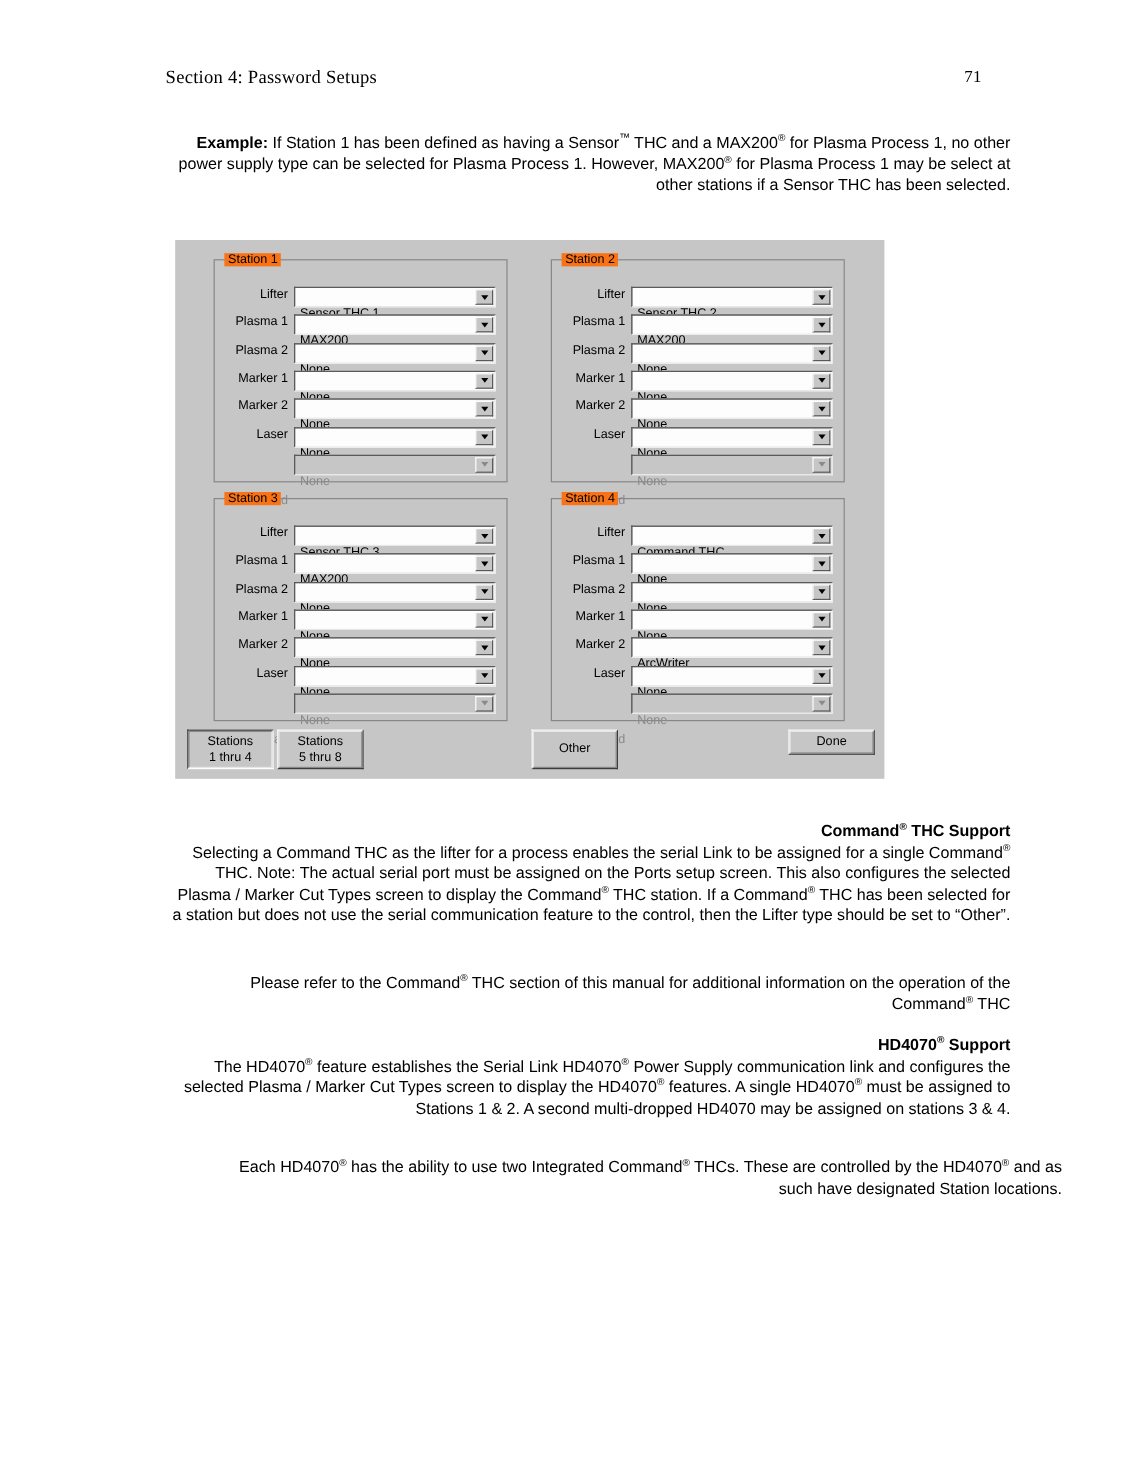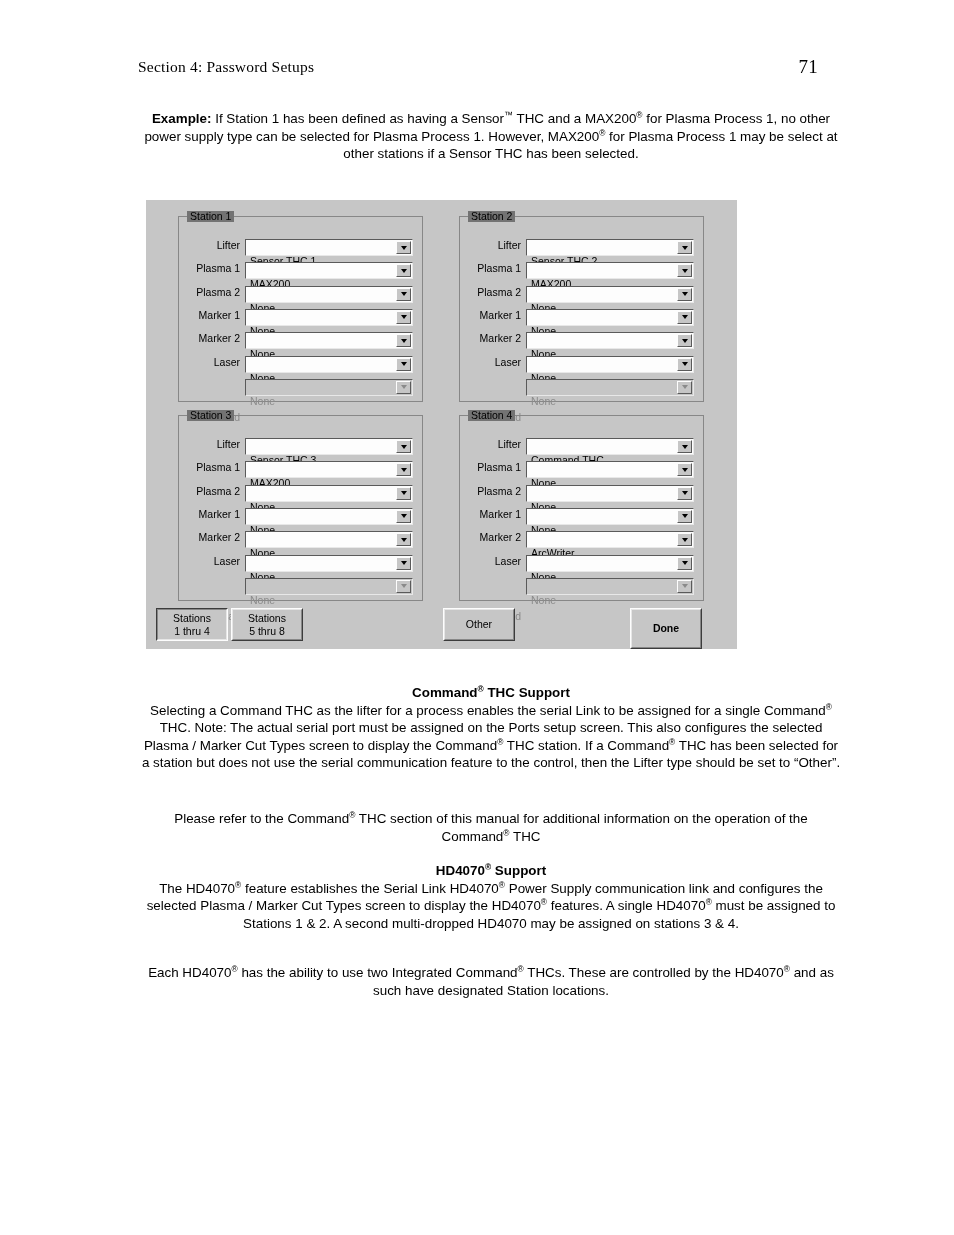--- a/index.html
+++ b/index.html
@@ -22,30 +22,30 @@
     left: 138px;
     top: 56px;
     width: 680px;
     display: flex;
     justify-content: space-between;
     align-items: center;
     font-family: "Liberation Serif", serif;
     font-size: 15.5px;
     letter-spacing: .2px;
   }
-  #page-header .page-no { font-size: 19px; }
+  #page-header .page-no { font-size: 14px; }
 
   
   .copy {
     position: absolute;
     left: 140px;
     width: 702px;
     font-size: 13.4px;
     line-height: 17.6px;
-    text-align: center;
+    text-align: right;
   }
   .copy b, .copy .bold { font-weight: bold; }
   sup.reg {
     font-size: 8.4px;
     vertical-align: super;
     line-height: 0;
   }
   sup.tm {
     font-size: 9px;
     vertical-align: super;
@@ -54,21 +54,21 @@
   .sect-head {
     font-weight: bold;
     font-size: 13.4px;
     line-height: 17.6px;
   }
 
   #example-block { top: 110px; }
   #command-block { top: 684px; }
   #refer-block   { top: 810px; }
   #hd-block      { top: 862px; }
-  #each-block    { top: 964px; }
+  #each-block    { top: 964px; margin-left: 43px; }
 
   
   #dialog {
     position: absolute;
     left: 146px;
     top: 200px;
     width: 591px;
     height: 449px;
     background: #c6c6c6;
     font-size: 10.5px;
@@ -77,21 +77,21 @@
 
   .groupbox {
     position: absolute;
     border: 1px solid #878787;
     box-sizing: border-box;
   }
   .groupbox > .gb-title {
     position: absolute;
     top: -6px;
     left: 8px;
-    background: #737373;
+    background: #f97316;
     padding: 0 3px;
     font-size: 10.5px;
     line-height: 11px;
     white-space: nowrap;
   }
 
   #gb-s1 { left: 32px;  top: 16px;  width: 245px; height: 186px; }
   #gb-s2 { left: 313px; top: 16px;  width: 245px; height: 186px; }
   #gb-s3 { left: 32px;  top: 215px; width: 245px; height: 186px; }
   #gb-s4 { left: 313px; top: 215px; width: 245px; height: 186px; padding-left: 32px; }
@@ -202,21 +202,21 @@
   .btn.pressed {
     border-color: #3c3c3c #fdfdfd #fdfdfd #3c3c3c;
   }
   .btn.pressed .btn-inner {
     border-color: #878787 #e6e6e6 #e6e6e6 #878787;
   }
 
   #btn-s14  { left: 10px;  top: 408px; width: 72px; height: 33px; }
   #btn-s58  { left: 85px;  top: 408px; width: 72px; height: 33px; }
   #btn-reset{ left: 297px; top: 408px; width: 72px; height: 33px; }
-  #btn-done { left: 484px; top: 408px; width: 72px; height: 41px; font-weight: bold; }
+  #btn-done { left: 511px; top: 408px; width: 72px; height: 21px; }
 </style>
 </head>
 <body>
 
 <div id="page-header">
   <span class="sect">Section 4: Password Setups</span>
   <span class="page-no">71</span>
 </div>
 
 <div class="copy" id="example-block">

